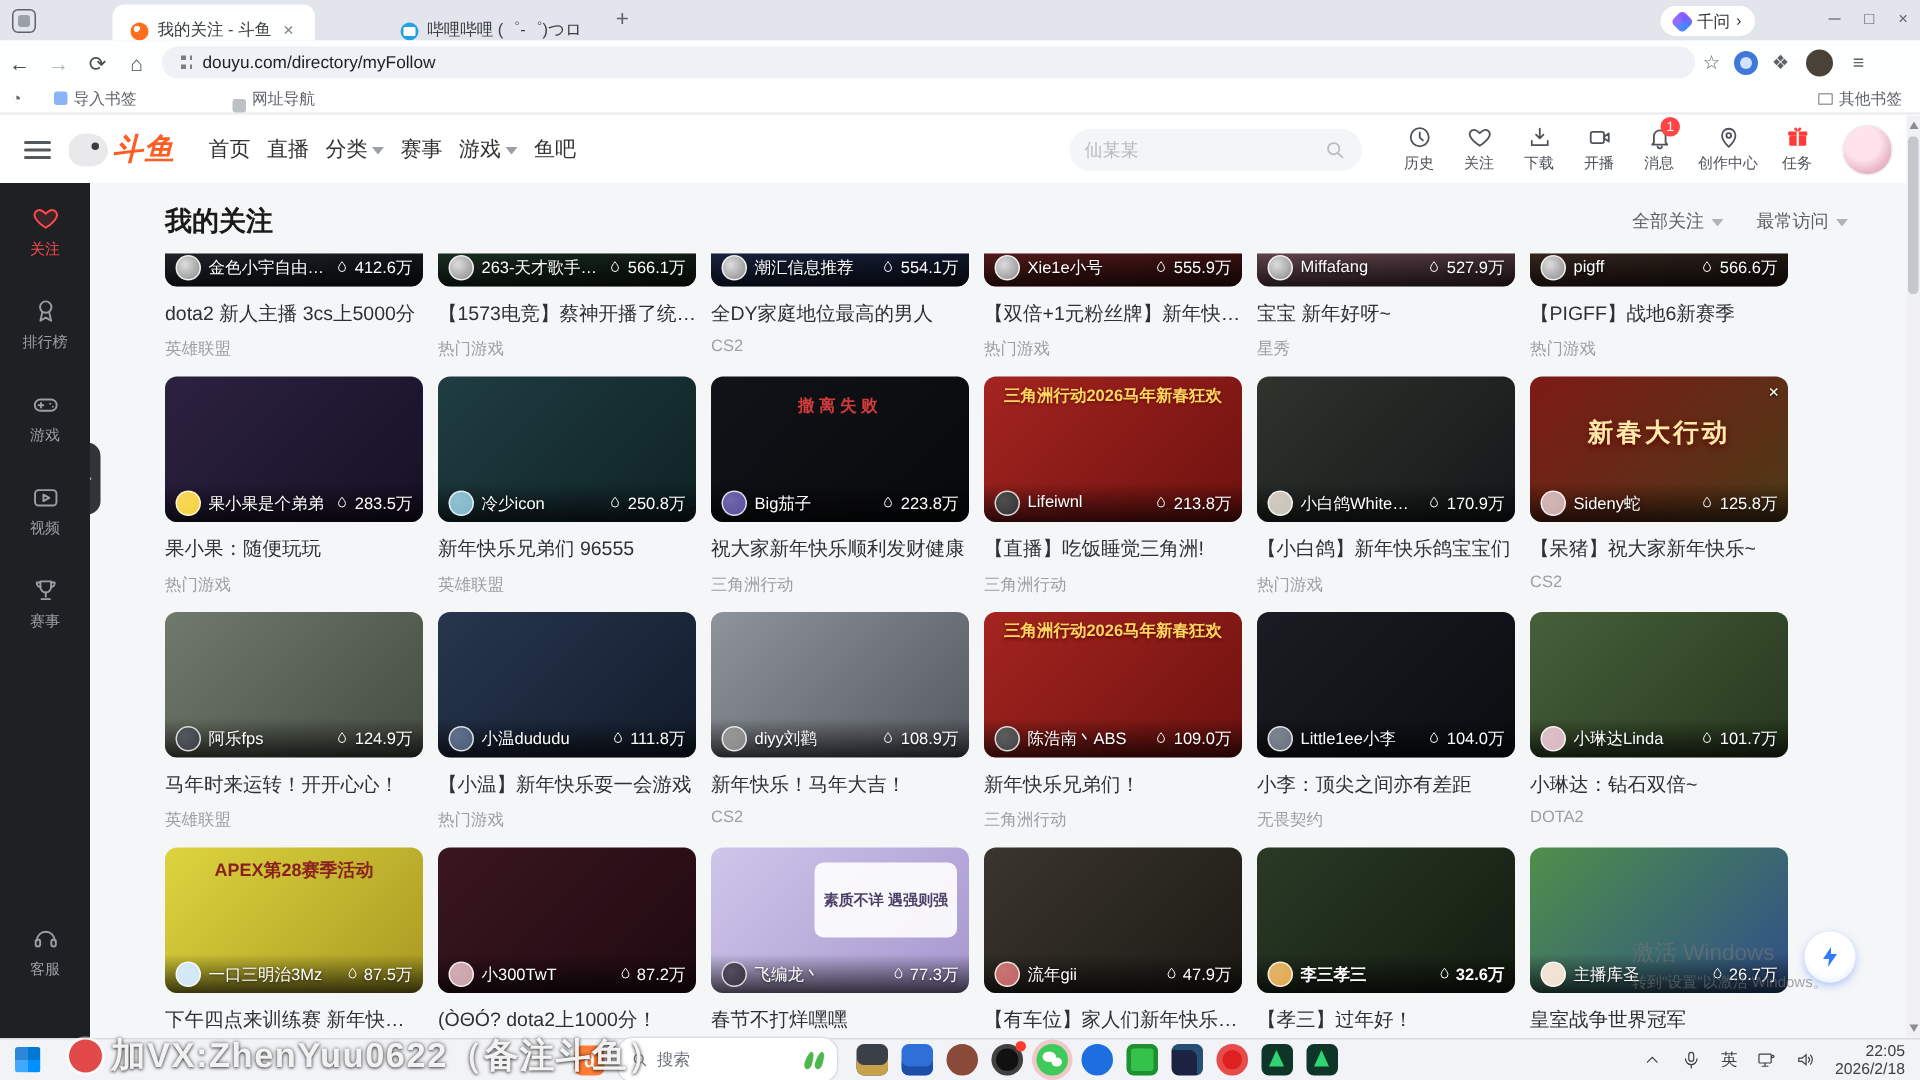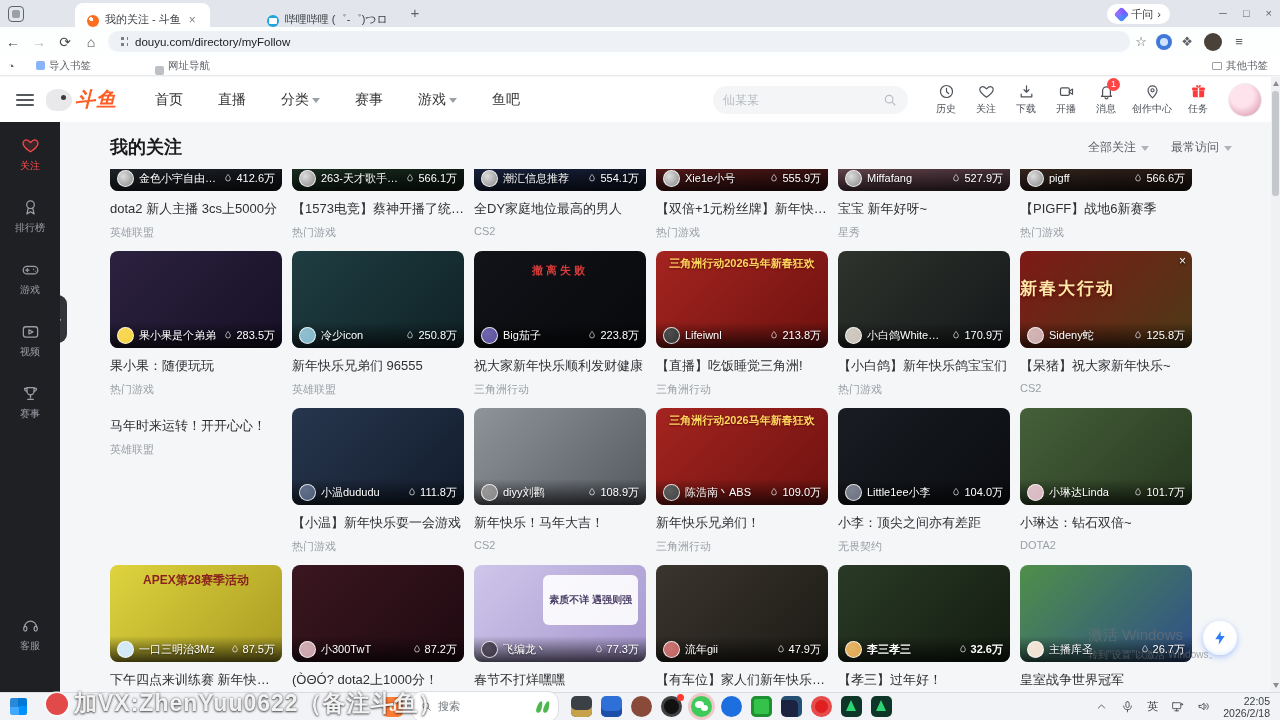--- a/index.html
+++ b/index.html
@@ -57,21 +57,21 @@
 
   
   .dy-header { position:absolute; left:0; top:77px; width:1280px; height:45px; background:#fff;
     display:flex; align-items:center; z-index:5; }
   .burger { width:18px; margin-left:16px; color:#55585c; }
   .burger div { height:2px; background:#55585c; margin:3px 0; border-radius:1px;}
   .dylogo { display:flex; align-items:center; margin-left:12px; gap:3px; }
   .dylogo .fish { width:26px; height:22px; background:#e9e9eb; border-radius:50% 60% 55% 45%; position:relative; }
   .dylogo .fish::after { content:""; position:absolute; right:6px; top:6px; width:5px; height:5px; background:#3c3c3c; border-radius:50%; }
   .dylogo .wordmark { font-size:20px; font-weight:bold; color:#ff5d23; letter-spacing:1px; font-style:italic; }
-  .dynav { display:flex; gap:35px; margin-left:38px; font-size:14px; color:#333; }
+  .dynav { display:flex; gap:11px; margin-left:22px; font-size:14px; color:#333; }
   .dynav .item { display:flex; align-items:center; gap:3px; }
   .caret { width:0; height:0; border-left:4px solid transparent; border-right:4px solid transparent; border-top:5px solid #9aa0a6; margin-top:2px;}
   .dysearch { margin-left:auto; width:195px; height:28px; background:#f4f5f7; border-radius:15px;
     display:flex; align-items:center; padding:0 10px; }
   .dysearch input { border:0; outline:0; background:transparent; width:160px; font-size:12px; color:#333;
     font-family:"Liberation Sans",sans-serif; }
   .dysearch input::placeholder { color:#b8bcc2; }
   .acts { display:flex; align-items:flex-start; margin-left:18px; gap:0; }
   .act { width:40px; display:flex; flex-direction:column; align-items:center; gap:2px; color:#4e5359; position:relative; }
   .act.wide { width:52px; }
@@ -111,21 +111,21 @@
   .cav { width:17px; height:17px; border-radius:50%; border:1px solid rgba(255,255,255,.8); flex:0 0 17px;
     background:radial-gradient(circle at 35% 35%, #ddd, #888); }
   .sname { flex:1; font-size:11px; color:#fff; overflow:hidden; white-space:nowrap; text-overflow:ellipsis;
     text-shadow:0 1px 2px rgba(0,0,0,.6); }
   .views { display:flex; align-items:center; gap:3px; font-size:11px; color:#fff; text-shadow:0 1px 2px rgba(0,0,0,.6);}
   .views svg { width:10px; height:12px; stroke:#fff; fill:none; stroke-width:1.6; }
   .ctitle { margin-top:9px; font-size:13px; color:#2f3033; white-space:nowrap; overflow:hidden; text-overflow:ellipsis; }
   .ccat { margin-top:7px; font-size:11px; color:#9aa0a6; }
   .ov-festival { position:absolute; top:5px; left:0; right:0; text-align:center; font-size:11px; font-weight:bold;
     color:#ffd75e; text-shadow:0 1px 2px rgba(90,0,0,.8); white-space:nowrap; }
-  .ov-banner { position:absolute; top:26px; left:0; right:0; text-align:left; font-size:17px; font-weight:bold;
+  .ov-banner { position:absolute; top:26px; left:0; right:0; text-align:center; font-size:17px; font-weight:bold;
     color:#ffe9a8; text-shadow:0 2px 4px rgba(90,0,0,.9); letter-spacing:2px; }
   .ov-fail { position:absolute; top:12px; left:0; right:0; text-align:center; font-size:11px; font-weight:bold;
     color:#d23b3b; letter-spacing:3px; }
   .ov-apex { position:absolute; top:7px; left:0; right:0; text-align:center; font-size:12px; font-weight:bold; color:#8a1f1f; }
   .ov-note { position:absolute; top:10px; right:8px; background:rgba(255,255,255,.9); border-radius:6px;
     padding:18px 6px; font-size:10px; font-weight:bold; color:#4a3f66; }
   .thumb .closex { position:absolute; top:3px; right:6px; color:#fff; font-size:12px; text-shadow:0 1px 2px #000; }
 
   
   .activate { position:absolute; left:1088px; top:626px; color:rgba(112,115,120,.62); z-index:6; }
@@ -575,20 +575,32 @@
                 <path d="M12 3.5c2.8 3.8 5.5 7 5.5 10.2a5.5 5.5 0 0 1-11 0C6.5 10.5 9.2 7.3 12 3.5z"></path>
               </svg>
               <span>125.8万</span>
             </span>
           </div>
         </div>
         <div class="ctitle">【呆猪】祝大家新年快乐~</div>
         <div class="ccat">CS2</div>
       </div>
       <div class="card">
+        <div class="thumb" style="background: linear-gradient(135deg, rgb(112, 122, 108), rgb(69, 76, 65));">
+          <div class="tmeta">
+            <span class="cav" style="background: radial-gradient(circle at 35% 35%, rgba(255, 255, 255, 0.133), transparent), rgb(58, 63, 70);"></span>
+            <span class="sname">阿乐fps</span>
+            <span class="views">
+              <svg viewBox="0 0 24 24">
+                <path d="M12 3.5c2.8 3.8 5.5 7 5.5 10.2a5.5 5.5 0 0 1-11 0C6.5 10.5 9.2 7.3 12 3.5z"></path>
+              </svg>
+              <span>124.9万</span>
+            </span>
+          </div>
+        </div>
         <div class="ctitle">马年时来运转！开开心心！</div>
         <div class="ccat">英雄联盟</div>
       </div>
       <div class="card">
         <div class="thumb" style="background: linear-gradient(135deg, rgb(39, 54, 78), rgb(18, 28, 44));">
           <div class="tmeta">
             <span class="cav" style="background: radial-gradient(circle at 35% 35%, rgba(255, 255, 255, 0.133), transparent), rgb(74, 90, 120);"></span>
             <span class="sname">小温dududu</span>
             <span class="views">
               <svg viewBox="0 0 24 24">

